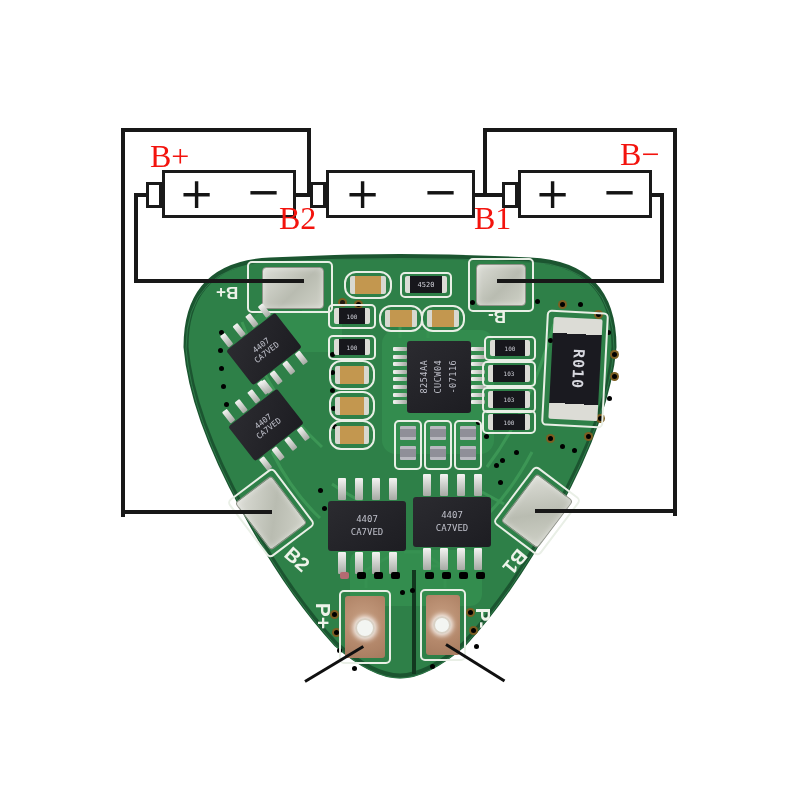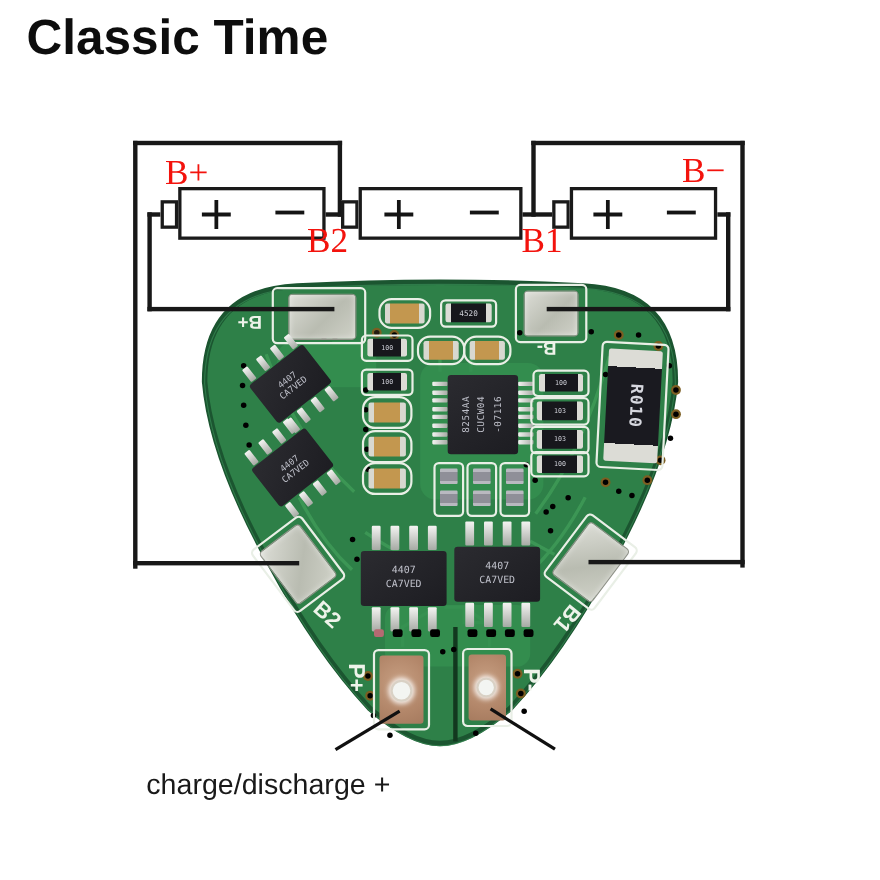--- a/index.html
+++ b/index.html
@@ -35,21 +35,20 @@
   .cap-g{background:linear-gradient(180deg,#b9b9c0 0 3px,#8f8f98 3px calc(100% - 3px),#b9b9c0 calc(100% - 3px));border-radius:1px;}
   .via{width:5px;height:5px;border-radius:50%;background:#241a10;}
   .via-ring{width:5px;height:5px;border-radius:50%;background:transparent;}
   .pink{width:9px;height:7px;border-radius:2px;background:#b56a72;}
 </style>
 </head>
 <body>
 
 <div class="canvas">
 
-  <div class="brand">Classic Time</div>
 
   <div class="pcb">
     <svg width="436" height="430" viewBox="0 0 436 430">
       <path d="M4,95 Q4,12 88,8 Q218,1 348,8 Q432,12 432,95 Q426,165 372,262 Q330,340 282,392 Q245,424 218,424 Q191,424 154,392 Q106,340 64,262 Q10,165 4,95 Z" fill="#2e8048" stroke="#1b5530" stroke-width="5"></path>
       <path d="M4,95 Q4,12 88,8 Q218,1 348,8 Q432,12 432,95 Q426,165 372,262 Q330,340 282,392 Q245,424 218,424 Q191,424 154,392 Q106,340 64,262 Q10,165 4,95 Z" fill="none" stroke="#3c935a" stroke-width="1" opacity=".6" transform="translate(0,2)"></path>
       <g stroke="#3f9b58" stroke-width="3" fill="none" opacity=".85">
         <path d="M60,70 C80,125 102,160 140,195"></path>
         <path d="M372,72 C355,130 335,175 305,215"></path>
         <path d="M218,62 L218,86 M246,62 L246,86"></path>
         <path d="M150,232 C180,252 200,260 212,260"></path>
@@ -299,15 +298,14 @@
     <span class="bsym" style="right:12px;top:-2px;">−</span>
   </div>
 
   <div class="rlabel" style="left:150px;top:138px;">B+</div>
   <div class="rlabel" style="left:620px;top:136px;">B−</div>
   <div class="rlabel" style="left:279px;top:200px;">B2</div>
   <div class="rlabel" style="left:474px;top:200px;">B1</div>
 
   <div class="pointer" style="left:305px;top:680px;width:68px;transform:rotate(-31deg);"></div>
   <div class="pointer" style="left:446px;top:643px;width:69px;transform:rotate(32deg);"></div>
-  <div class="caption" style="left:133px;top:698px;">charge/discharge +</div>
 
 </div>
 
 </body></html>

